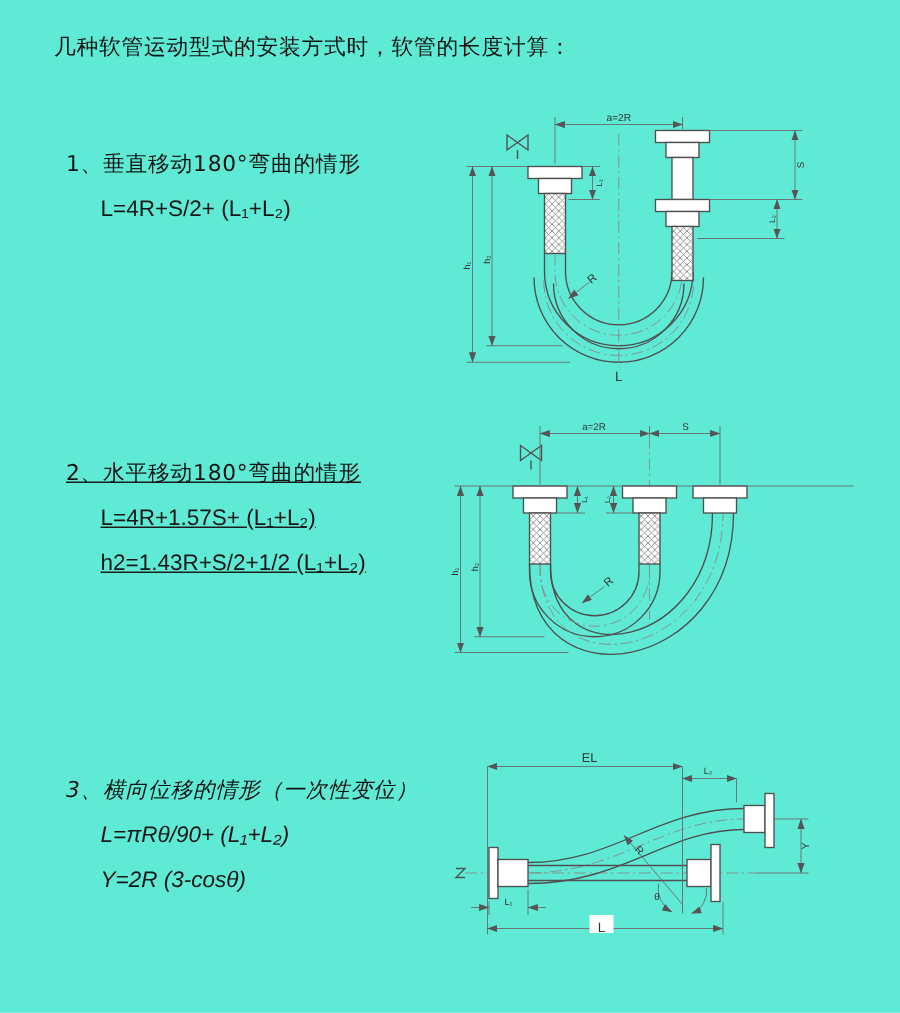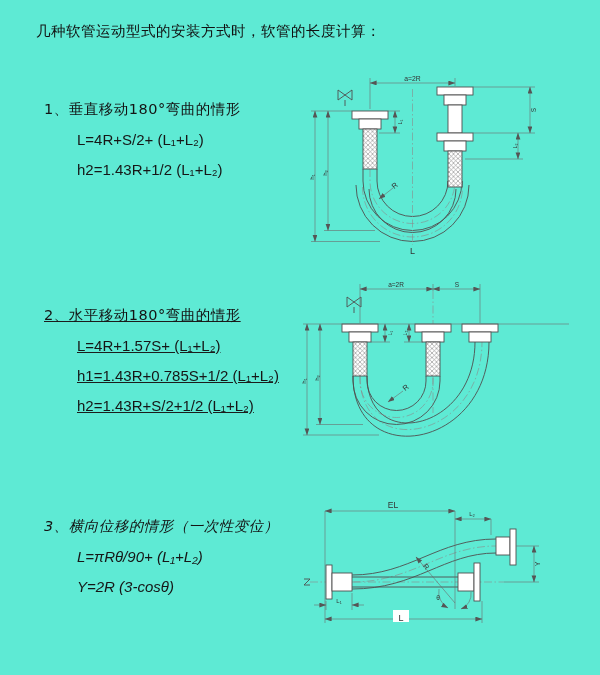--- a/index.html
+++ b/index.html
@@ -4,21 +4,21 @@
 <style>
   html,body{margin:0;padding:0;}
   body{width:600px;height:675px;background:#fdfdfd;font-family:"DejaVu Sans","Liberation Sans",sans-serif;color:#1c1c1c;}
   .doc{position:relative;width:600px;height:675px;background:#5eead4;overflow:hidden;}
   .title{position:absolute;left:36px;top:22px;font-size:14.5px;letter-spacing:.5px;color:#111;}
   .section{position:absolute;left:44px;}
   .sec1{top:100px;}
   .sec2{top:306px;text-decoration:underline;}
   .sec3{top:517px;font-style:italic;}
   .heading{font-size:14.5px;color:#141414;margin:0 0 6px 0;letter-spacing:.5px;}
-  .formula{font-size:15px;margin-left:33px;line-height:30px;color:#161616;
+  .formula{font-size:15px;margin-left:23px;line-height:30px;color:#161616;
            font-family:"Liberation Sans","DejaVu Sans",sans-serif;white-space:nowrap;}
   .diagram{position:absolute;}
   .d1{left:305px;top:73px;width:270px;height:185px;}
   .d2{left:297px;top:281px;width:285px;height:182px;}
   .d3{left:298px;top:497px;width:302px;height:155px;}
   svg{display:block;width:100%;height:100%;}
   .draw{stroke:#4f4f4f;stroke-width:0.9;fill:none;}
   .dims{stroke:#6b6b6b;stroke-width:0.6;fill:none;}
   .cl{stroke:#8a8a8a;stroke-width:0.6;fill:none;stroke-dasharray:8 2.5 1.5 2.5;}
   .lab{fill:#333;stroke:none;font-family:"Liberation Sans","DejaVu Sans",sans-serif;}
@@ -26,27 +26,25 @@
 </head>
 <body>
 
 <div class="doc">
 
   <div class="title">几种软管运动型式的安装方式时，软管的长度计算：</div>
 
   <div class="section sec1">
     <div class="heading">1、垂直移动180°弯曲的情形</div>
     <div class="formula">L=4R+S/2+ (L₁+L₂)</div>
-    <div class="formula">h2=1.43R+1/2 (L₁+L₂)</div>
   </div>
 
   <div class="section sec2">
     <div class="heading">2、水平移动180°弯曲的情形</div>
     <div class="formula">L=4R+1.57S+ (L₁+L₂)</div>
-    <div class="formula">h1=1.43R+0.785S+1/2 (L₁+L₂)</div>
     <div class="formula">h2=1.43R+S/2+1/2 (L₁+L₂)</div>
   </div>
 
   <div class="section sec3">
     <div class="heading">3、横向位移的情形（一次性变位）</div>
     <div class="formula">L=πRθ/90+ (L₁+L₂)</div>
     <div class="formula">Y=2R (3-cosθ)</div>
   </div>
 
   <div class="diagram d1">

